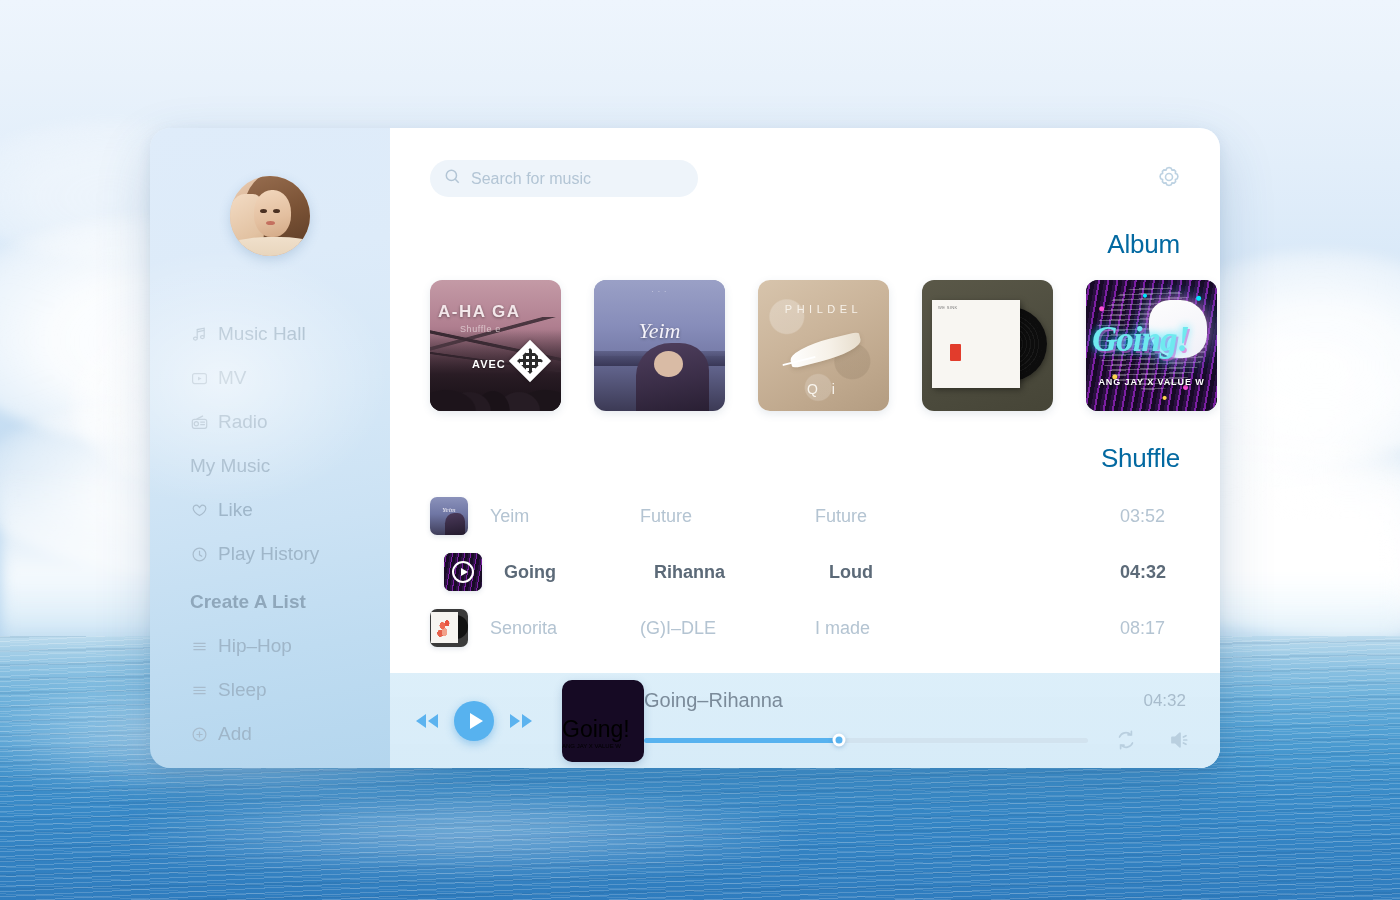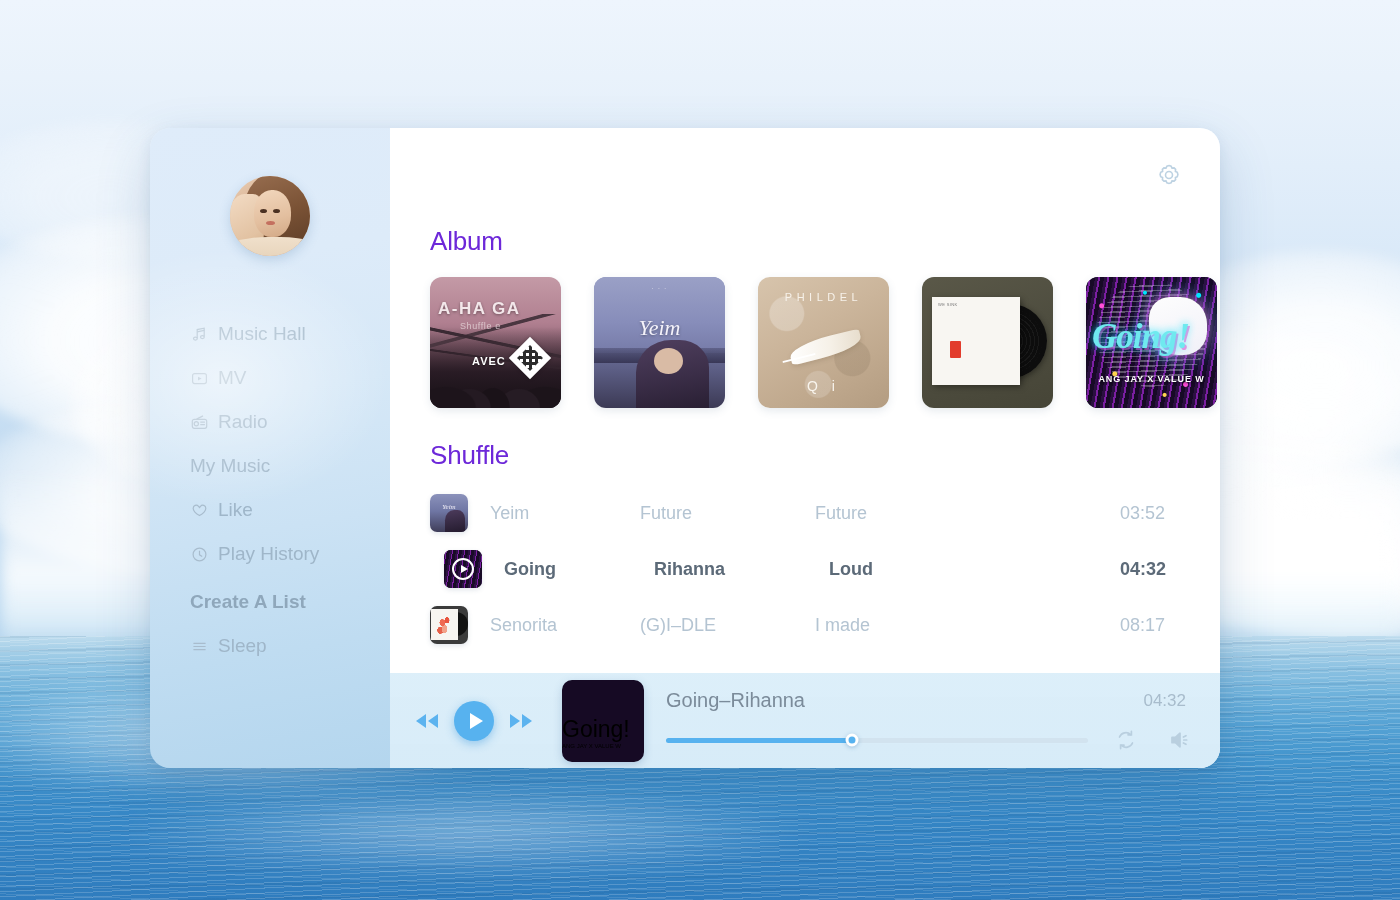--- a/index.html
+++ b/index.html
@@ -200,22 +200,22 @@
   }
   .search input {
     border: none; outline: none; background: transparent;
     font-family: "Liberation Sans", sans-serif;
     font-size: 16px; color: #a9bccd; width: 100%;
   }
   .search input::placeholder { color: #b3c5d5; }
   .gear { margin-left: auto; cursor: pointer; }
 
   .section-title {
-    font-size: 26px; color: #6d28d9; font-weight: 400;
-    padding: 0 40px; margin-top: 32px; letter-spacing: -0.2px;
+    font-size: 26px; color: #0369a1; font-weight: 400;
+    padding: 0 40px; margin-top: 32px; letter-spacing: -0.2px; text-align: right;
   }
 
   .albums {
     display: flex; gap: 33px;
     padding: 20px 40px 0;
   }
   .album {
     width: 131px; height: 131px;
     border-radius: 12px;
     overflow: hidden; position: relative;
@@ -299,21 +299,21 @@
   
   .al-phil { background: linear-gradient(150deg,#d7c4ac 0%, #cbb59b 40%, #c0a98e 70%, #b39c81 100%); }
   .al-phil::before{
     content:""; position:absolute; inset:0;
     background:
       radial-gradient(circle at 22% 28%, rgba(255,255,255,.25) 0 12%, transparent 13%),
       radial-gradient(circle at 72% 62%, rgba(140,120,96,.25) 0 14%, transparent 15%),
       radial-gradient(circle at 46% 82%, rgba(255,255,255,.18) 0 10%, transparent 11%);
   }
   .al-phil .ttl {
-    position:absolute; left:0; right:0; top:14px; text-align:center;
+    position:absolute; left:0; right:0; top:23px; text-align:center;
     font-size:11px; letter-spacing:4.5px; color:#f7f2ea; font-weight:400;
   }
   .al-phil .feather {
     position:absolute; left:24%; top:46%; width:56%; height:15%;
     background: linear-gradient(100deg,#ffffff 0%, #f6f1e8 55%, #e6dccb 100%);
     border-radius: 60% 12% 60% 12%;
     transform: rotate(-14deg);
     box-shadow: 0 2px 4px rgba(120,100,75,.25);
   }
   .al-phil .quill {
@@ -508,21 +508,21 @@
     border-top: 8px solid transparent;
     border-bottom: 8px solid transparent;
   }
   .now-art {
     width: 82px; height: 82px; border-radius: 10px;
     margin-left: 28px; flex: 0 0 82px;
     position: relative; overflow: hidden;
     box-shadow: 0 3px 9px rgba(50,100,150,0.25);
     background:#160a24;
   }
-  .now-right { flex:1; margin-left: 22px; }
+  .now-right { flex:1; }
   .now-head { display:flex; align-items:center; }
   .now-title {
     font-size: 20px; color: #7b8b9a; font-weight: 400;
   }
   .now-time {
     margin-left: auto; font-size: 17px; color: #a8bccc;
     padding-right: 10px;
   }
   .prog-row { display:flex; align-items:center; margin-top: 16px; gap: 26px; }
   .progress {
@@ -635,37 +635,63 @@
             <path d="M8.5 4.7v4.1l2.7 1.6"></path>
           </svg>
         </span>
         <span>Play History</span>
       </div>
 
       <div class="nav-item section">
         <span>Create A List</span>
       </div>
 
-
       <div class="nav-item">
         <span class="ico">
           <svg width="17" height="17" viewBox="0 0 17 17" fill="none" stroke="#a8bccd" stroke-width="1.2">
             <path d="M2.4 5.3h12.2M2.4 8.5h12.2M2.4 11.7h12.2"></path>
           </svg>
         </span>
+        <span>Hip–Hop</span>
+      </div>
+
+      <div class="nav-item">
+        <span class="ico">
+          <svg width="17" height="17" viewBox="0 0 17 17" fill="none" stroke="#a8bccd" stroke-width="1.2">
+            <path d="M2.4 5.3h12.2M2.4 8.5h12.2M2.4 11.7h12.2"></path>
+          </svg>
+        </span>
         <span>Sleep</span>
       </div>
 
+      <div class="nav-item">
+        <span class="ico">
+          <svg width="17" height="17" viewBox="0 0 17 17" fill="none" stroke="#a8bccd" stroke-width="1.2">
+            <circle cx="8.5" cy="8.5" r="6.4"></circle>
+            <path d="M8.5 5.4v6.2M5.4 8.5h6.2"></path>
+          </svg>
+        </span>
+        <span>Add</span>
+      </div>
 
     </nav>
   </aside>
 
   <section class="main">
 
     <div class="topbar">
+      <div class="search">
+        <span>
+          <svg width="17" height="17" viewBox="0 0 17 17" fill="none" stroke="#b3c5d5" stroke-width="1.5">
+            <circle cx="7.4" cy="7.4" r="5.1"></circle>
+            <path d="M11.3 11.3l3.4 3.4"></path>
+          </svg>
+        </span>
+        <input type="text" placeholder="Search for music" style="">
+      </div>
       <span class="gear">
         <svg width="30" height="30" viewBox="0 0 30 30" fill="none" stroke="#bdd2e2" stroke-width="1.6">
           <path d="M15 5.6l2.1.6.9 1.9 2.1-.2 1.5 1.5-.2 2.1 1.9.9.6 2.1-.6 2.1-1.9.9.2 2.1-1.5 1.5-2.1-.2-.9 1.9-2.1.6-2.1-.6-.9-1.9-2.1.2-1.5-1.5.2-2.1-1.9-.9-.6-2.1.6-2.1 1.9-.9-.2-2.1 1.5-1.5 2.1.2.9-1.9z"></path>
           <circle cx="15" cy="15" r="3.5"></circle>
         </svg>
       </span>
     </div>
 
     <h2 class="section-title">Album</h2>
 

